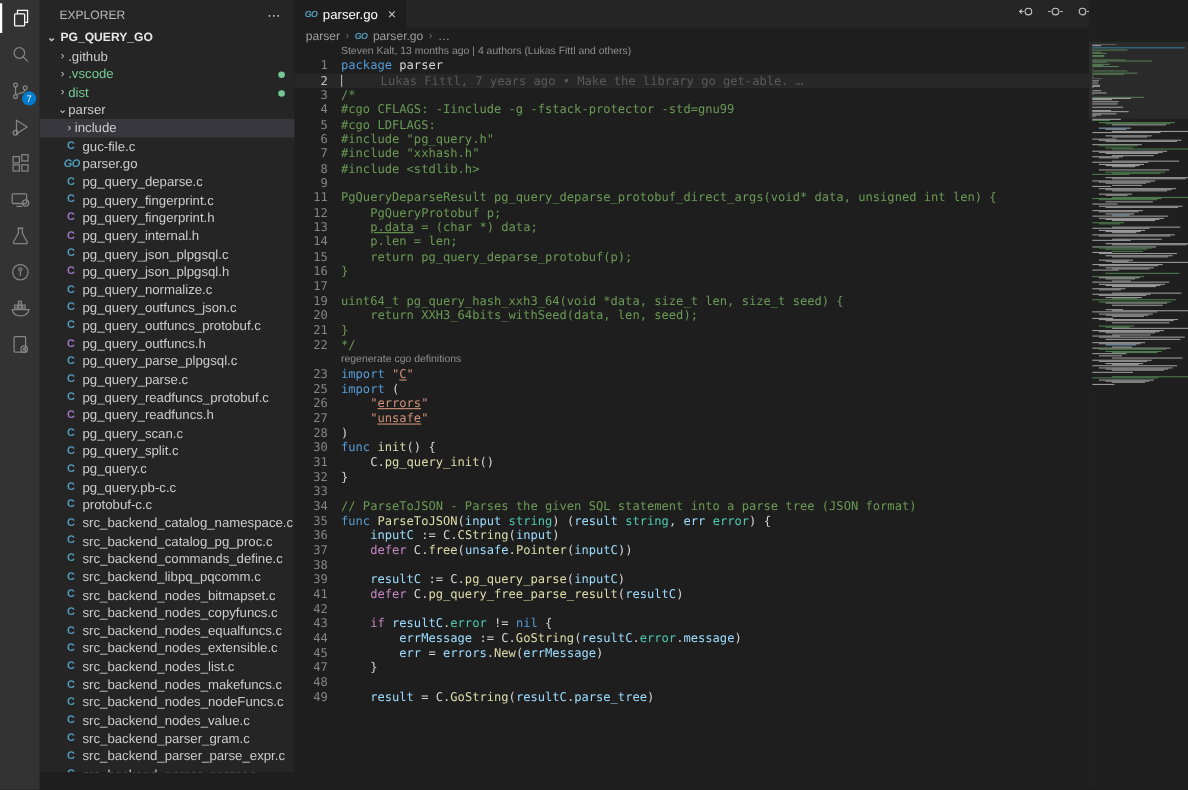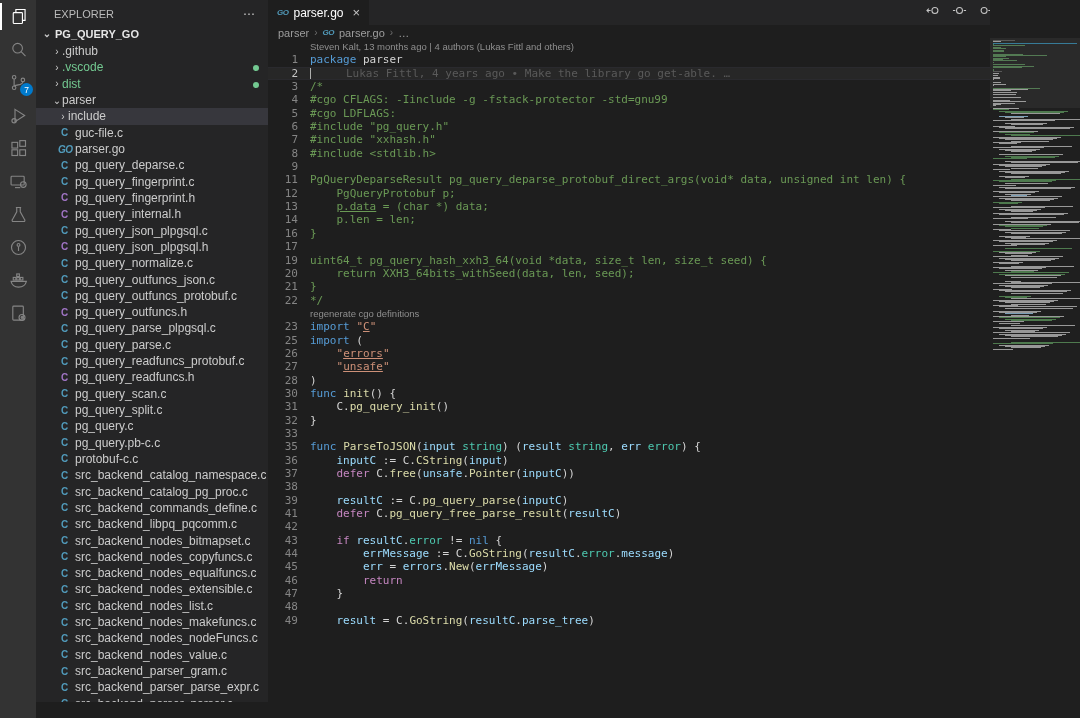--- a/index.html
+++ b/index.html
@@ -395,59 +395,60 @@
       <span>parser</span>
       <span class="bc-sep">›</span>
       <span class="go-icon">GO</span>
       <span>parser.go</span>
       <span class="bc-sep">›</span>
       <span>…</span>
     </div>
   <div class="code" id="code">
       <div class="codelens">Steven Kalt, 13 months ago | 4 authors (Lukas Fittl and others)</div>
       <div class="crow"><span class="gutter">1</span><span class="gpad"></span><span class="ctext"><span class="t-kw">package</span><span class="t-txt"> parser</span></span></div>
-      <div class="crow blame-row"><span class="gutter">2</span><span class="gpad"></span><span class="ctext"><span class="cursor-caret"></span><span class="blame-text">Lukas Fittl, 4 years ago • Make the library go get-able. …</span></span></div>
+      <div class="crow blame-row"><span class="gutter">2</span><span class="gpad"></span><span class="ctext"><span class="cursor-caret"></span><span class="blame-text">Lukas Fittl, 7 years ago • Make the library go get-able. …</span></span></div>
       <div class="crow"><span class="gutter">3</span><span class="gpad"></span><span class="ctext"><span class="t-com">/*</span></span></div>
       <div class="crow"><span class="gutter">4</span><span class="gpad"></span><span class="ctext"><span class="t-com">#cgo CFLAGS: -Iinclude -g -fstack-protector -std=gnu99</span></span></div>
       <div class="crow"><span class="gutter">5</span><span class="gpad"></span><span class="ctext"><span class="t-com">#cgo LDFLAGS:</span></span></div>
       <div class="crow"><span class="gutter">6</span><span class="gpad"></span><span class="ctext"><span class="t-com">#include "pg_query.h"</span></span></div>
       <div class="crow"><span class="gutter">7</span><span class="gpad"></span><span class="ctext"><span class="t-com">#include "xxhash.h"</span></span></div>
       <div class="crow"><span class="gutter">8</span><span class="gpad"></span><span class="ctext"><span class="t-com">#include &lt;stdlib.h&gt;</span></span></div>
       <div class="crow"><span class="gutter">9</span><span class="gpad"></span><span class="ctext"></span></div>
       <div class="crow"><span class="gutter">11</span><span class="gpad"></span><span class="ctext"><span class="t-com">PgQueryDeparseResult pg_query_deparse_protobuf_direct_args(void* data, unsigned int len) {</span></span></div>
       <div class="crow"><span class="gutter">12</span><span class="gpad"></span><span class="ctext"><span class="t-com">    PgQueryProtobuf p;</span></span></div>
       <div class="crow"><span class="gutter">13</span><span class="gpad"></span><span class="ctext"><span class="t-com">    </span><span class="t-comu">p.data</span><span class="t-com"> = (char *) data;</span></span></div>
       <div class="crow"><span class="gutter">14</span><span class="gpad"></span><span class="ctext"><span class="t-com">    p.len = len;</span></span></div>
+      <div class="crow"><span class="gutter">15</span><span class="gpad"></span><span class="ctext"><span class="t-com">    return pg_query_deparse_protobuf(p);</span></span></div>
       <div class="crow"><span class="gutter">16</span><span class="gpad"></span><span class="ctext"><span class="t-com">}</span></span></div>
       <div class="crow"><span class="gutter">17</span><span class="gpad"></span><span class="ctext"></span></div>
       <div class="crow"><span class="gutter">19</span><span class="gpad"></span><span class="ctext"><span class="t-com">uint64_t pg_query_hash_xxh3_64(void *data, size_t len, size_t seed) {</span></span></div>
       <div class="crow"><span class="gutter">20</span><span class="gpad"></span><span class="ctext"><span class="t-com">    return XXH3_64bits_withSeed(data, len, seed);</span></span></div>
       <div class="crow"><span class="gutter">21</span><span class="gpad"></span><span class="ctext"><span class="t-com">}</span></span></div>
       <div class="crow"><span class="gutter">22</span><span class="gpad"></span><span class="ctext"><span class="t-com">*/</span></span></div>
       <div class="codelens">regenerate cgo definitions</div>
       <div class="crow"><span class="gutter">23</span><span class="gpad"></span><span class="ctext"><span class="t-kw">import</span><span class="t-txt"> </span><span class="t-str">"</span><span class="t-stru">C</span><span class="t-str">"</span></span></div>
       <div class="crow"><span class="gutter">25</span><span class="gpad"></span><span class="ctext"><span class="t-kw">import</span><span class="t-txt"> (</span></span></div>
       <div class="crow"><span class="gutter">26</span><span class="gpad"></span><span class="ctext"><span class="t-txt">    </span><span class="t-str">"</span><span class="t-stru">errors</span><span class="t-str">"</span></span></div>
       <div class="crow"><span class="gutter">27</span><span class="gpad"></span><span class="ctext"><span class="t-txt">    </span><span class="t-str">"</span><span class="t-stru">unsafe</span><span class="t-str">"</span></span></div>
       <div class="crow"><span class="gutter">28</span><span class="gpad"></span><span class="ctext"><span class="t-txt">)</span></span></div>
       <div class="crow"><span class="gutter">30</span><span class="gpad"></span><span class="ctext"><span class="t-kw">func</span><span class="t-txt"> </span><span class="t-fn">init</span><span class="t-txt">() {</span></span></div>
       <div class="crow"><span class="gutter">31</span><span class="gpad"></span><span class="ctext"><span class="t-txt">    C.</span><span class="t-fn">pg_query_init</span><span class="t-txt">()</span></span></div>
       <div class="crow"><span class="gutter">32</span><span class="gpad"></span><span class="ctext"><span class="t-txt">}</span></span></div>
       <div class="crow"><span class="gutter">33</span><span class="gpad"></span><span class="ctext"></span></div>
+      <div class="crow"><span class="gutter">34</span><span class="gpad"></span><span class="ctext"><span class="t-com">// ParseToJSON - Parses the given SQL statement into a parse tree (JSON format)</span></span></div>
       <div class="crow"><span class="gutter">35</span><span class="gpad"></span><span class="ctext"><span class="t-kw">func</span><span class="t-txt"> </span><span class="t-fn">ParseToJSON</span><span class="t-txt">(</span><span class="t-var">input</span><span class="t-txt"> </span><span class="t-ty">string</span><span class="t-txt">) (</span><span class="t-var">result</span><span class="t-txt"> </span><span class="t-ty">string</span><span class="t-txt">, </span><span class="t-var">err</span><span class="t-txt"> </span><span class="t-ty">error</span><span class="t-txt">) {</span></span></div>
       <div class="crow"><span class="gutter">36</span><span class="gpad"></span><span class="ctext"><span class="t-txt">    </span><span class="t-var">inputC</span><span class="t-txt"> := C.</span><span class="t-fn">CString</span><span class="t-txt">(</span><span class="t-var">input</span><span class="t-txt">)</span></span></div>
       <div class="crow"><span class="gutter">37</span><span class="gpad"></span><span class="ctext"><span class="t-txt">    </span><span class="t-ctl">defer</span><span class="t-txt"> C.</span><span class="t-fn">free</span><span class="t-txt">(</span><span class="t-var">unsafe</span><span class="t-txt">.</span><span class="t-fn">Pointer</span><span class="t-txt">(</span><span class="t-var">inputC</span><span class="t-txt">))</span></span></div>
       <div class="crow"><span class="gutter">38</span><span class="gpad"></span><span class="ctext"></span></div>
       <div class="crow"><span class="gutter">39</span><span class="gpad"></span><span class="ctext"><span class="t-txt">    </span><span class="t-var">resultC</span><span class="t-txt"> := C.</span><span class="t-fn">pg_query_parse</span><span class="t-txt">(</span><span class="t-var">inputC</span><span class="t-txt">)</span></span></div>
       <div class="crow"><span class="gutter">41</span><span class="gpad"></span><span class="ctext"><span class="t-txt">    </span><span class="t-ctl">defer</span><span class="t-txt"> C.</span><span class="t-fn">pg_query_free_parse_result</span><span class="t-txt">(</span><span class="t-var">resultC</span><span class="t-txt">)</span></span></div>
       <div class="crow"><span class="gutter">42</span><span class="gpad"></span><span class="ctext"></span></div>
       <div class="crow"><span class="gutter">43</span><span class="gpad"></span><span class="ctext"><span class="t-txt">    </span><span class="t-ctl">if</span><span class="t-txt"> </span><span class="t-var">resultC</span><span class="t-txt">.</span><span class="t-ty">error</span><span class="t-txt"> != </span><span class="t-kw">nil</span><span class="t-txt"> {</span></span></div>
       <div class="crow"><span class="gutter">44</span><span class="gpad"></span><span class="ctext"><span class="t-txt">        </span><span class="t-var">errMessage</span><span class="t-txt"> := C.</span><span class="t-fn">GoString</span><span class="t-txt">(</span><span class="t-var">resultC</span><span class="t-txt">.</span><span class="t-ty">error</span><span class="t-txt">.</span><span class="t-var">message</span><span class="t-txt">)</span></span></div>
       <div class="crow"><span class="gutter">45</span><span class="gpad"></span><span class="ctext"><span class="t-txt">        </span><span class="t-var">err</span><span class="t-txt"> = </span><span class="t-var">errors</span><span class="t-txt">.</span><span class="t-fn">New</span><span class="t-txt">(</span><span class="t-var">errMessage</span><span class="t-txt">)</span></span></div>
-      <div class="crow"><span class="gutter">46</span><span class="gpad"></span><span class="ctext"><span class="t-txt">        </span><span class="t-ctl">return</span></span></div>
       <div class="crow"><span class="gutter">47</span><span class="gpad"></span><span class="ctext"><span class="t-txt">    }</span></span></div>
       <div class="crow"><span class="gutter">48</span><span class="gpad"></span><span class="ctext"></span></div>
       <div class="crow"><span class="gutter">49</span><span class="gpad"></span><span class="ctext"><span class="t-txt">    </span><span class="t-var">result</span><span class="t-txt"> = C.</span><span class="t-fn">GoString</span><span class="t-txt">(</span><span class="t-var">resultC</span><span class="t-txt">.</span><span class="t-var">parse_tree</span><span class="t-txt">)</span></span></div>
     </div>
   <div class="minimap" id="minimap">
     <div class="mm-slider"></div>
   <div class="mm-line" style="background: rgb(85, 85, 85); width: 22.05px; margin-left: 0px;"></div>
       <div class="mm-line" style="background: rgb(160, 160, 160); width: 8.4px; margin-left: 0px;"></div>
       <div class="mm-line" style="background: rgb(46, 123, 157); width: 84px; margin-left: 0px;"></div>
       <div class="mm-line" style="background: rgb(78, 122, 78); width: 1.2px; margin-left: 0px;"></div>

